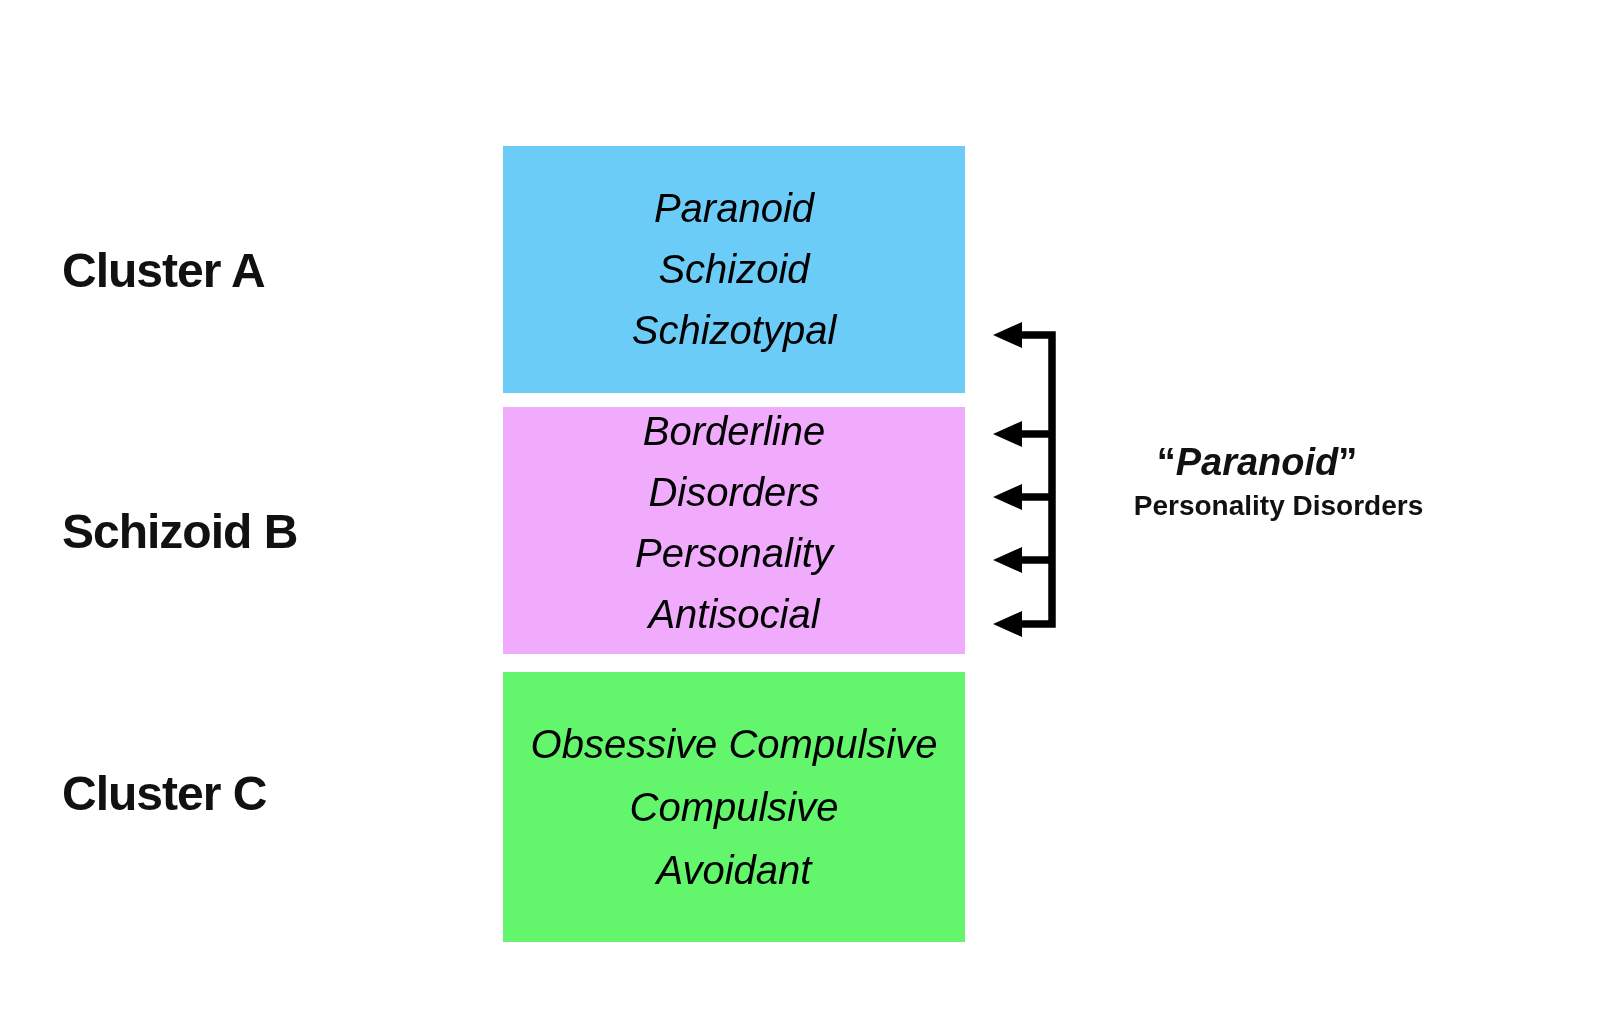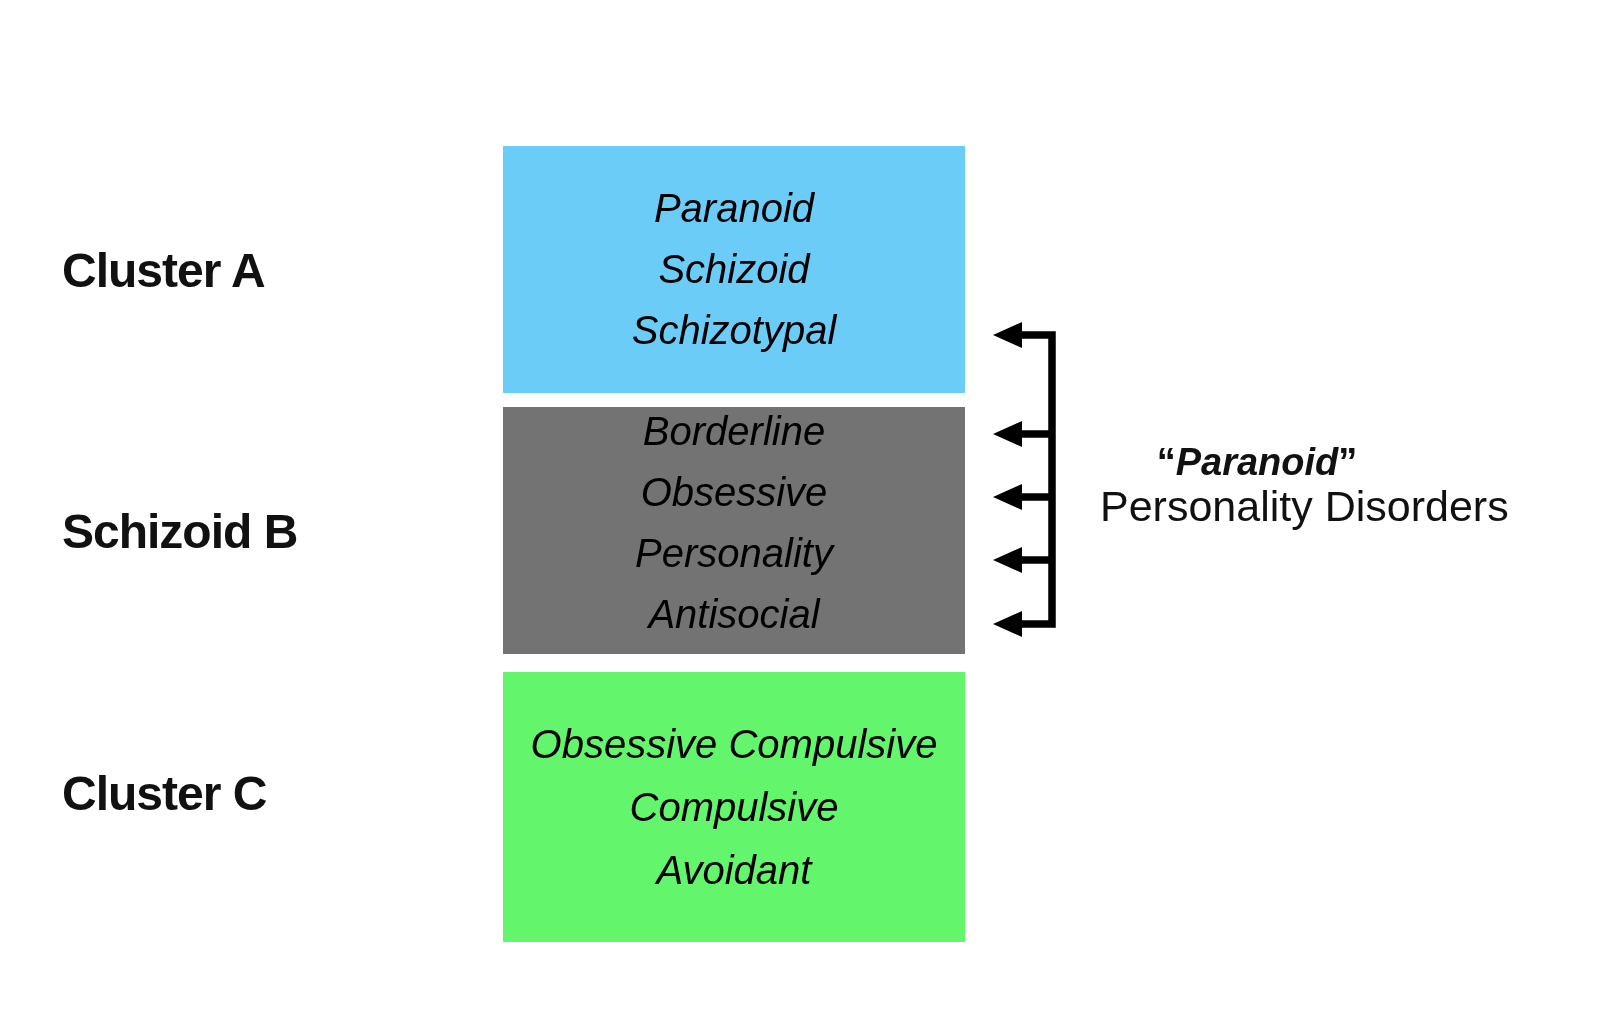--- a/index.html
+++ b/index.html
@@ -67,45 +67,45 @@
     color: #111111;
   }
   .annotation .line1 {
     font-size: 38px;
     line-height: 44px;
     font-weight: 700;
     white-space: nowrap;
   }
   .annotation .line1 .word { font-style: italic; }
   .annotation .line2 {
-    font-size: 43px;
+    font-size: 28px;
     line-height: 44px;
-    font-weight: 400;
+    font-weight: 700;
     white-space: nowrap;
     padding-left: 43px;
   }
 </style>
 </head>
 <body>
 
 <div class="canvas">
 
   <div class="cluster-label a">Cluster A</div>
   <div class="cluster-label b">Schizoid B</div>
   <div class="cluster-label c">Cluster C</div>
 
   <div class="box box-a" style="background-color: rgb(107, 204, 248);">
     <div class="item">Paranoid</div>
     <div class="item">Schizoid</div>
     <div class="item">Schizotypal</div>
   </div>
 
-  <div class="box box-b" style="background-color: #737373;">
+  <div class="box box-b" style="background-color: #f0abfc;">
     <div class="item">Borderline</div>
-    <div class="item">Obsessive</div>
+    <div class="item">Disorders</div>
     <div class="item">Personality</div>
     <div class="item">Antisocial</div>
   </div>
 
   <div class="box box-c" style="background-color: rgb(99, 245, 107);">
     <div class="item">Obsessive Compulsive</div>
     <div class="item">Compulsive</div>
     <div class="item">Avoidant</div>
   </div>
 

